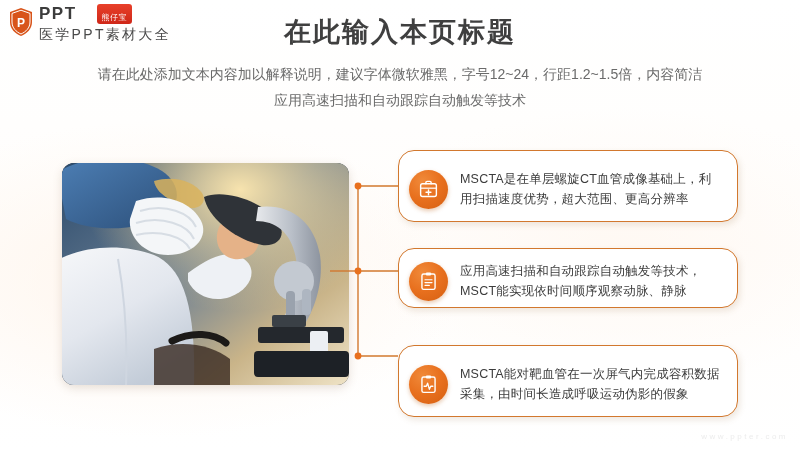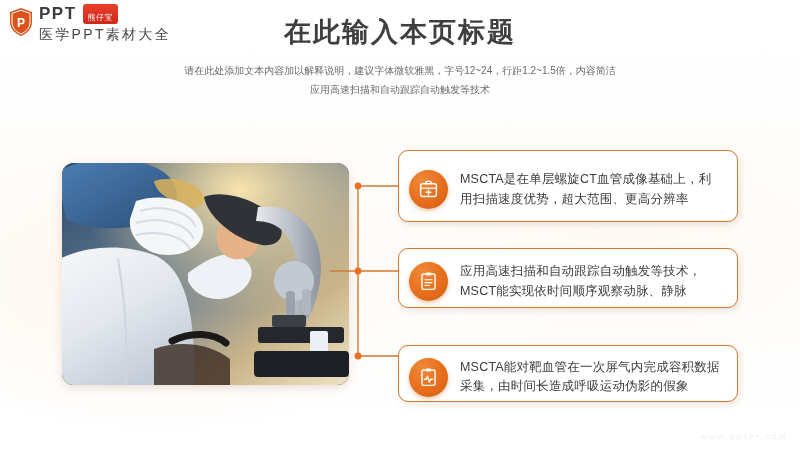--- a/index.html
+++ b/index.html
@@ -43,21 +43,21 @@
   .shield svg { display: block; }
   .logo-text {
     display: flex;
     flex-direction: column;
     justify-content: center;
     line-height: 1;
   }
   .logo-row1 {
     display: flex;
     align-items: center;
-    gap: 6px;
+    gap: 20px;
   }
   .logo-ppt {
     font-size: 17px;
     font-weight: bold;
     letter-spacing: 1.5px;
     color: #3c3c3c;
     font-family: "Liberation Sans", sans-serif;
   }
   .logo-badge {
     background: linear-gradient(180deg, #e8402a 0%, #cf2718 100%);
@@ -89,21 +89,21 @@
     color: #3f3f3f;
     letter-spacing: 2px;
   }
   .subtitle {
     position: absolute;
     left: 0;
     top: 62px;
     width: 800px;
     text-align: center;
     color: #6a6a6a;
-    font-size: 10px;
+    font-size: 14px;
     line-height: 1.85;
   }
   .subtitle div { white-space: nowrap; }
 
   
   .photo {
     position: absolute;
     left: 62px;
     top: 163px;
     width: 287px;
@@ -125,31 +125,31 @@
     pointer-events: none;
   }
   .connectors svg { display: block; overflow: visible; }
 
   
   .card {
     position: absolute;
     left: 398px;
     width: 340px;
     border: 1.6px solid #d2782e;
-    border-radius: 10px;
+    border-radius: 16px;
     background: #ffffff;
     box-shadow: 2px 3px 6px rgba(150, 110, 70, 0.16);
     box-sizing: border-box;
     display: flex;
     align-items: center;
     padding: 17px 14px 10px 10px;
   }
   #card-1 { top: 150px; height: 72px; }
   #card-2 { top: 248px; height: 60px; }
-  #card-3 { top: 345px; height: 57px; }
+  #card-3 { top: 345px; height: 72px; }
 
   .card-icon {
     flex: 0 0 auto;
     width: 39px;
     height: 39px;
     border-radius: 50%;
     background: radial-gradient(circle at 35% 28%, #f08a3a 0%, #e8701e 48%, #d55f11 100%);
     box-shadow: 0 2px 4px rgba(190, 100, 30, 0.35);
     display: flex;
     align-items: center;

